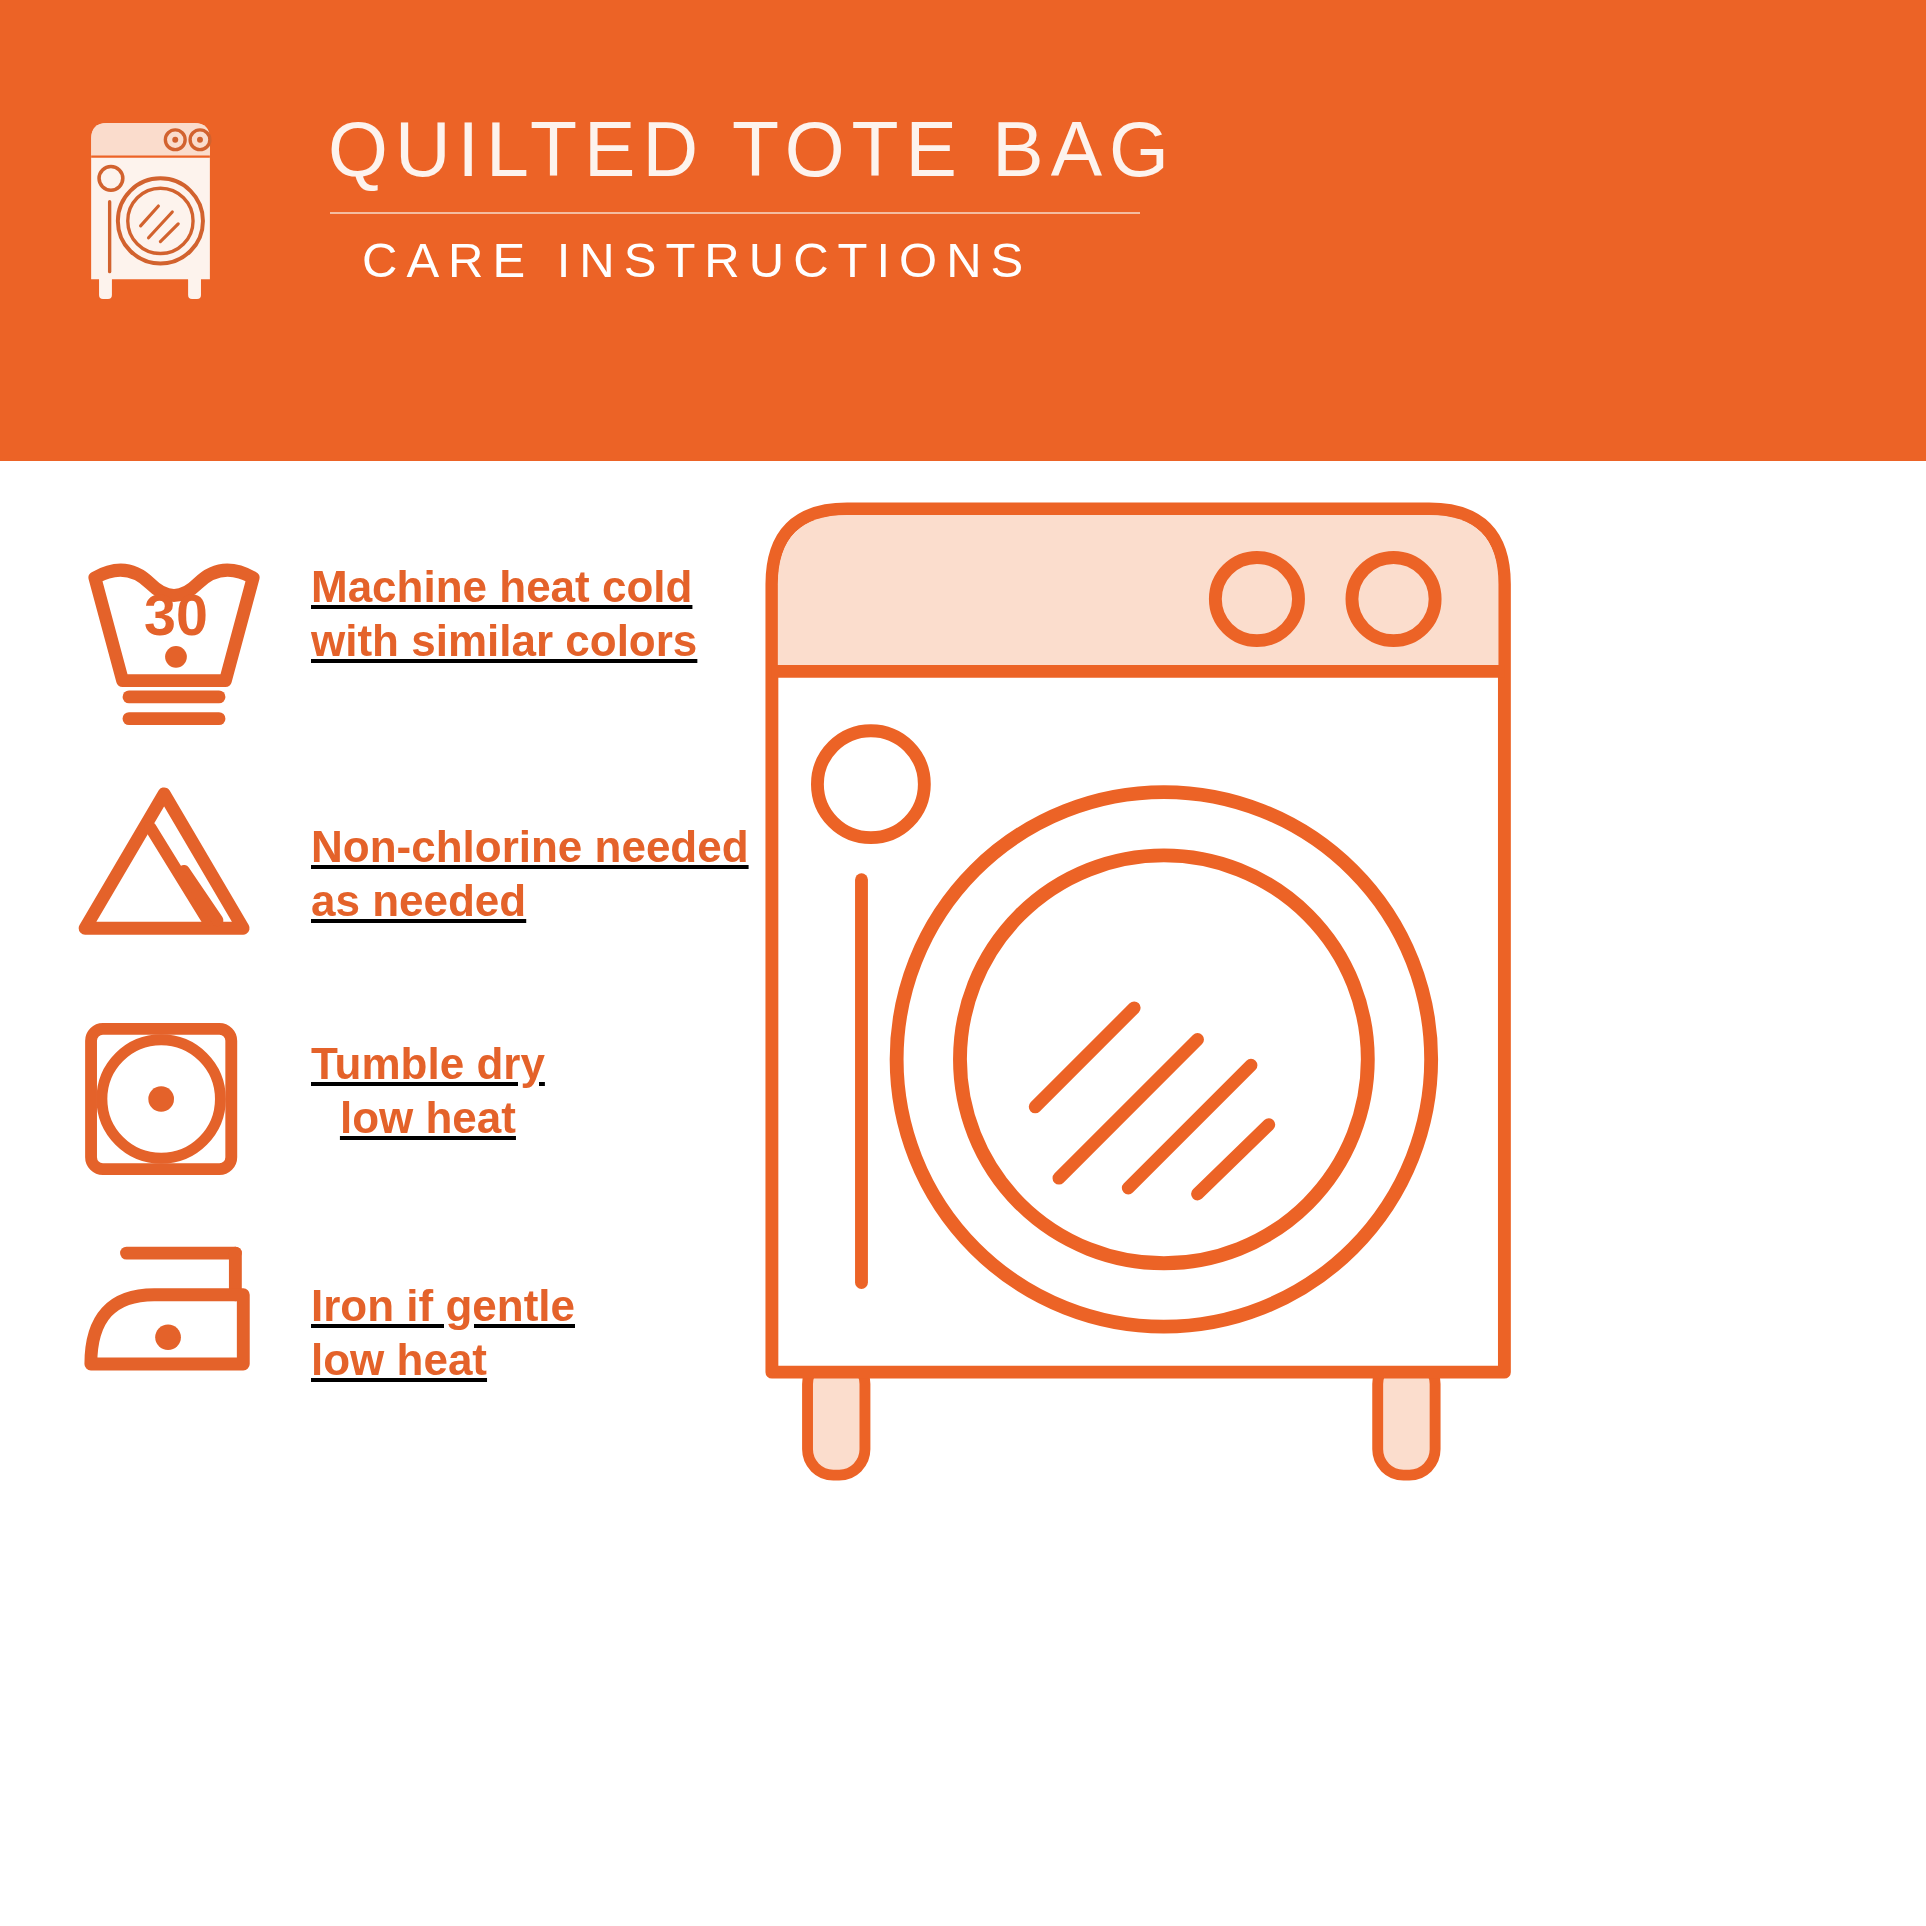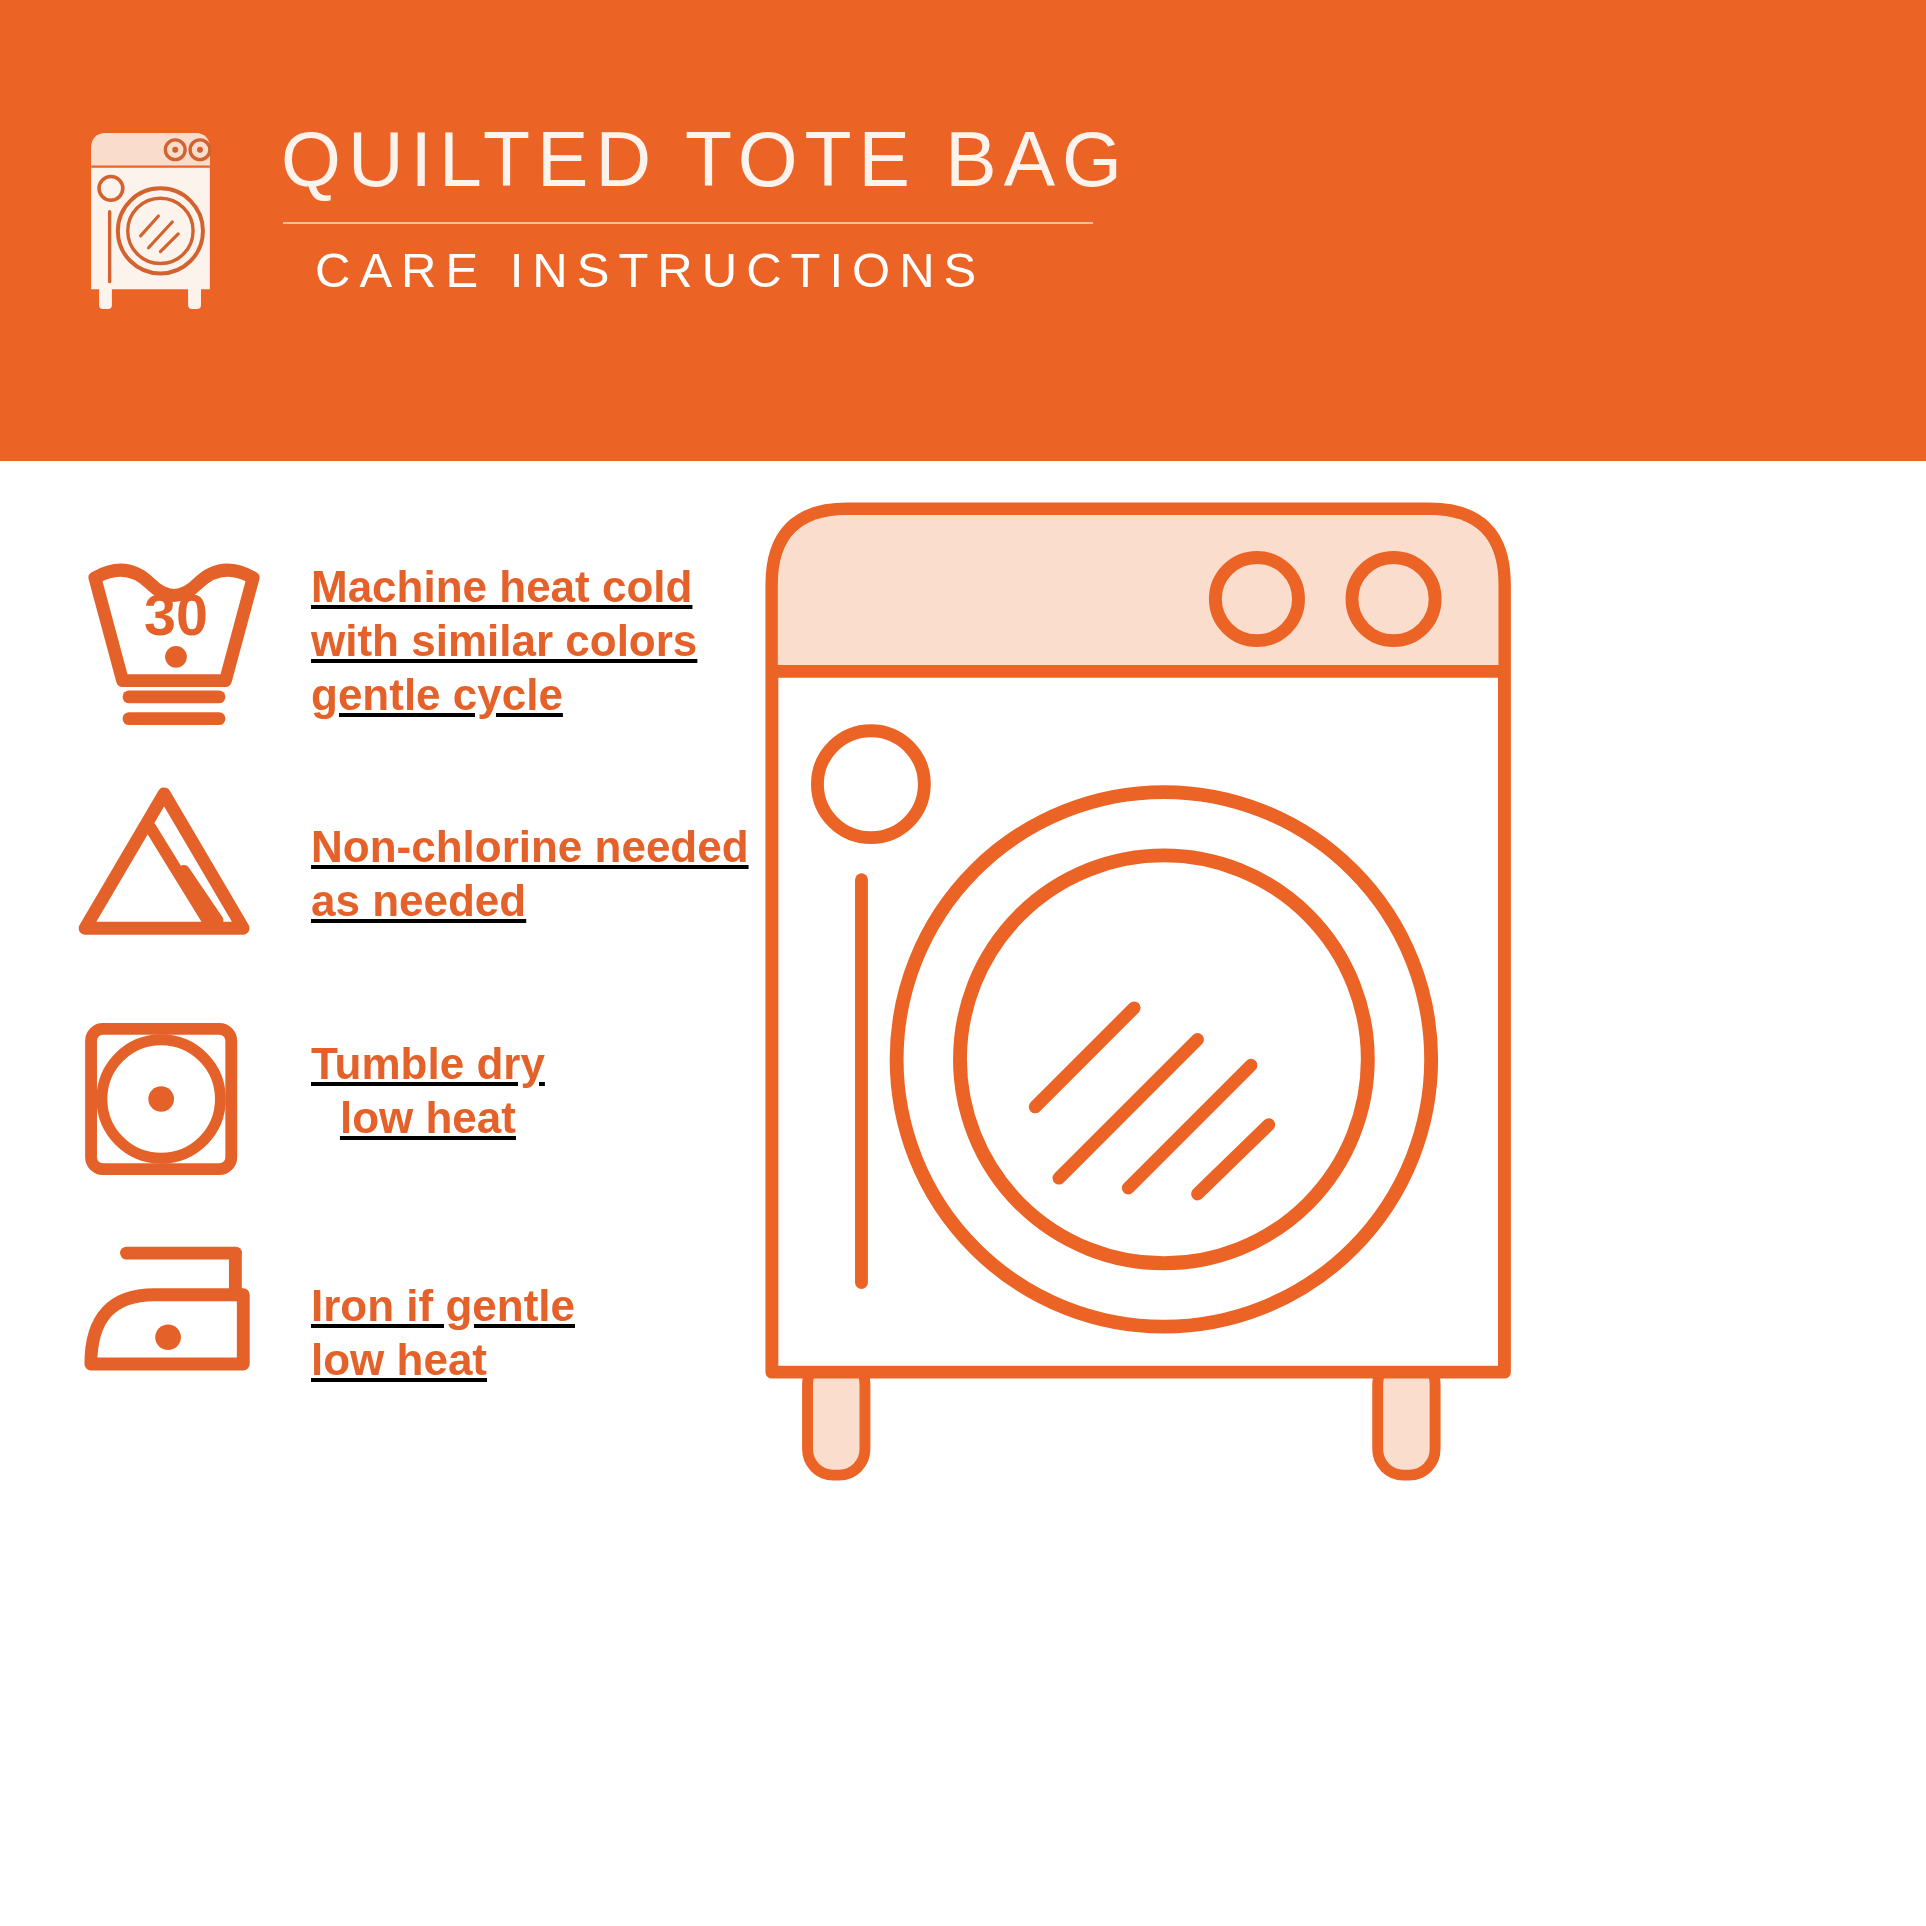--- a/index.html
+++ b/index.html
@@ -11,22 +11,22 @@
     position:relative;
   }
   #page{position:absolute;inset:0;background:#ffffff;}
 
   
   .header{
     position:absolute;left:0;top:0;width:1927px;height:461px;
     background:#EC6326;
   }
   .header-inner{
-    position:absolute;left:77px;top:127px;
-    display:flex;align-items:flex-start;
+    position:absolute;left:77px;top:117px;
+    display:flex;align-items:flex-start;gap:47px;
   }
   .logo-wrap{width:149px;height:188px;position:relative;flex:0 0 auto;}
   .title-block{margin-left:55px;margin-top:-6px;}
   .title-main{
     color:#FDF3ED;
     font-size:77px;
     font-weight:300;
     letter-spacing:7px;
     line-height:1;
     white-space:nowrap;
@@ -131,21 +131,20 @@
           <path d="M18 24 Q50 6 74 30 Q98 54 122 30 Q146 6 178 24 L150 128 L46 128 Z" fill="none" stroke="#E4622A" stroke-width="13" stroke-linejoin="round" stroke-linecap="round"></path>
           <text x="100" y="82" font-family="'Liberation Sans', sans-serif" font-size="58" font-weight="700" fill="#E4622A" text-anchor="middle">30</text>
           <circle cx="100" cy="104" r="11" fill="#E4622A"></circle>
           <rect x="46" y="138" width="104" height="13" rx="6.5" fill="#E4622A"></rect>
           <rect x="46" y="160" width="104" height="13" rx="6.5" fill="#E4622A"></rect>
         </svg>
       </div>
       <div class="txt">
         <div>Machine heat cold</div>
         <div>with similar colors</div>
-        <div>gentle cycle</div>
       </div>
     </div>
 
     <div class="care-row" id="row-bleach">
       <div class="sym">
         <svg width="194" height="166" viewBox="0 0 196 168" xmlns="http://www.w3.org/2000/svg">
           <path d="M88 14 L168 150 L8 150 Z" fill="none" stroke="#E4622A" stroke-width="13" stroke-linejoin="round"></path>
           <g stroke="#E4622A" stroke-width="12" stroke-linecap="round">
             <line x1="74" y1="48" x2="132" y2="142"></line>
             <line x1="108" y1="92" x2="142" y2="142"></line>

